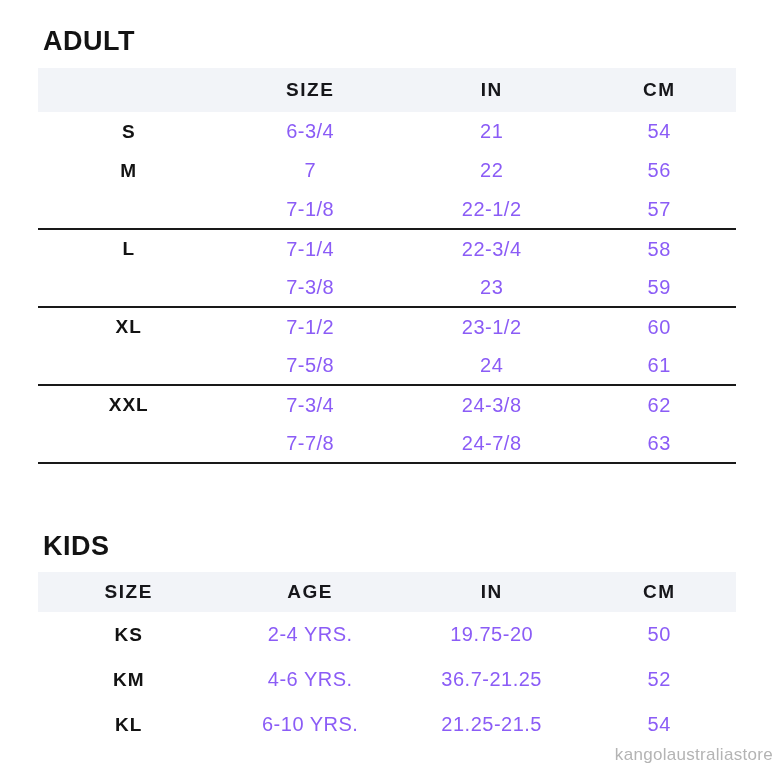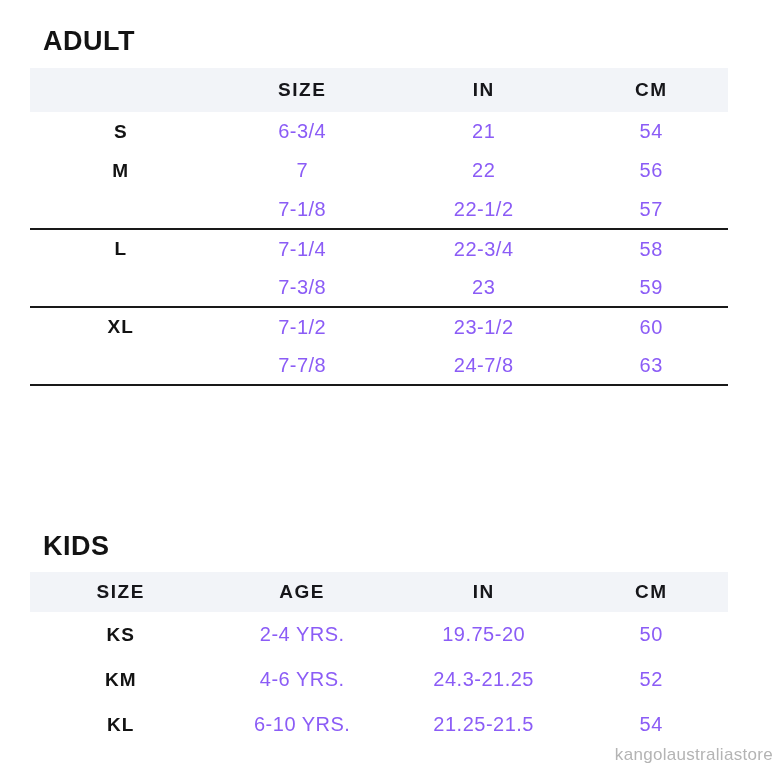--- a/index.html
+++ b/index.html
@@ -20,21 +20,21 @@
     line-height: 28px;
     font-weight: 800;
     letter-spacing: 0.5px;
     color: #131313;
   }
   #adult-title { top: 27px; }
   #kids-title  { top: 532px; text-align: right; }
 
   table.size-table {
     position: absolute;
-    left: 30px;
+    left: 38px;
     width: 698px;
     border-collapse: collapse;
     table-layout: fixed;
   }
   #adult-table { top: 68px; }
   #kids-table  { top: 572px; }
 
   col.c1, col.c2, col.c3 { width: 26%; }
   col.c4 { width: 22%; }
 
@@ -139,20 +139,32 @@
         <td>59</td>
       </tr>
       <tr>
         <td class="lbl">XL</td>
         <td>7-1/2</td>
         <td>23-1/2</td>
         <td>60</td>
       </tr>
       <tr class="grp-end">
         <td class="lbl"></td>
+        <td>7-5/8</td>
+        <td>24</td>
+        <td>61</td>
+      </tr>
+      <tr>
+        <td class="lbl">XXL</td>
+        <td>7-3/4</td>
+        <td>24-3/8</td>
+        <td>62</td>
+      </tr>
+      <tr class="grp-end">
+        <td class="lbl"></td>
         <td>7-7/8</td>
         <td>24-7/8</td>
         <td>63</td>
       </tr>
     </tbody>
   </table>
 
   <h2 class="section-title" id="kids-title">KIDS</h2>
 
   <table class="size-table" id="kids-table">
@@ -173,21 +185,21 @@
     <tbody>
       <tr>
         <td class="lbl">KS</td>
         <td>2-4 YRS.</td>
         <td>19.75-20</td>
         <td>50</td>
       </tr>
       <tr>
         <td class="lbl">KM</td>
         <td>4-6 YRS.</td>
-        <td>24.3-21.25</td>
+        <td>36.7-21.25</td>
         <td>52</td>
       </tr>
       <tr>
         <td class="lbl">KL</td>
         <td>6-10 YRS.</td>
         <td>21.25-21.5</td>
         <td>54</td>
       </tr>
     </tbody>
   </table>

